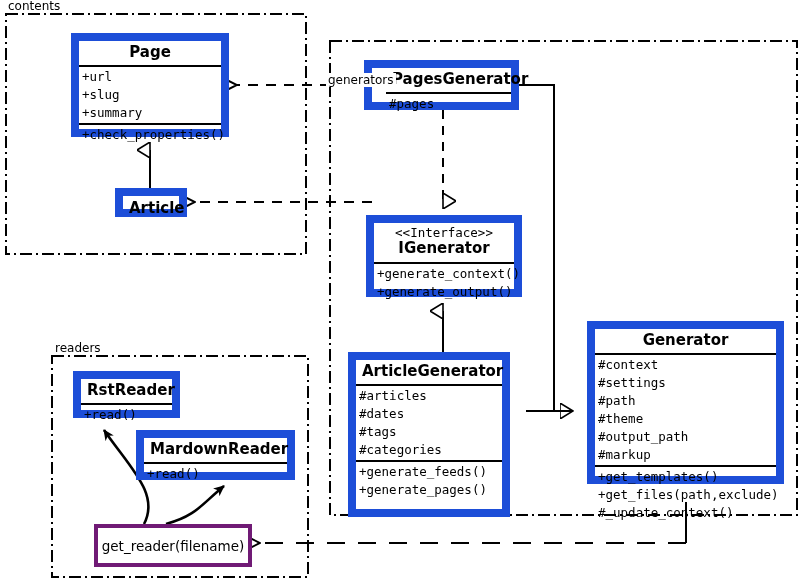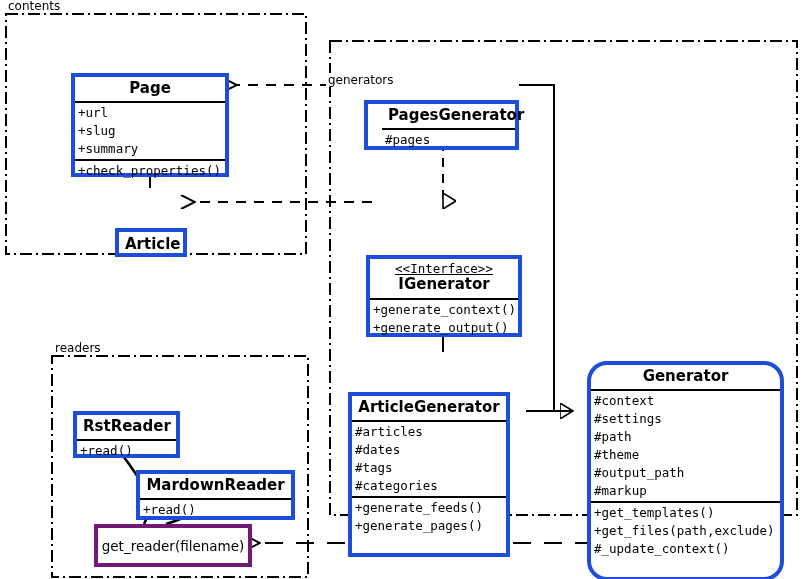--- a/index.html
+++ b/index.html
@@ -34,41 +34,39 @@
     background: #fff;
     padding: 0 2px;
     white-space: nowrap;
     z-index: 6;
   }
 
   
   .uml {
     position: absolute;
     box-sizing: border-box;
-    border: 4px solid #1d4ed8;
+    border: 8px solid #1d4ed8;
     background: #fff;
     z-index: 5;
-    margin-top: 40px;
   }
   .uml .hdr {
     text-align: center;
     font-weight: bold;
     font-size: 15px;
     font-family: "DejaVu Sans", sans-serif;
     color: #000;
     padding: 3px 6px 4px 6px;
     line-height: 1.15;
     white-space: nowrap;
   }
   .uml .stereo {
     display: block;
     font-weight: normal;
     font-size: 12.5px;
     font-family: "DejaVu Sans Mono", monospace;
-    text-decoration: underline;
   }
   .uml .sect {
     border-top: 2px solid #000;
     padding: 1px 0 1px 0;
   }
   .uml .row {
     font-family: "DejaVu Sans Mono", monospace;
     font-size: 12.5px;
     color: #000;
     line-height: 1.44;
@@ -216,21 +214,21 @@
       <div class="row">#dates</div>
       <div class="row">#tags</div>
       <div class="row">#categories</div>
     </div>
     <div class="sect">
       <div class="row">+generate_feeds()</div>
       <div class="row">+generate_pages()</div>
     </div>
   </div>
 
-  <div class="uml" style="left:587px; top:321px; width:197px; height:220px;border-radius:20px;">
+  <div class="uml" style="left:587px; top:321px; width:197px; height:163px;">
     <div class="hdr">Generator</div>
     <div class="sect">
       <div class="row">#context</div>
       <div class="row">#settings</div>
       <div class="row">#path</div>
       <div class="row">#theme</div>
       <div class="row">#output_path</div>
       <div class="row">#markup</div>
     </div>
     <div class="sect">

